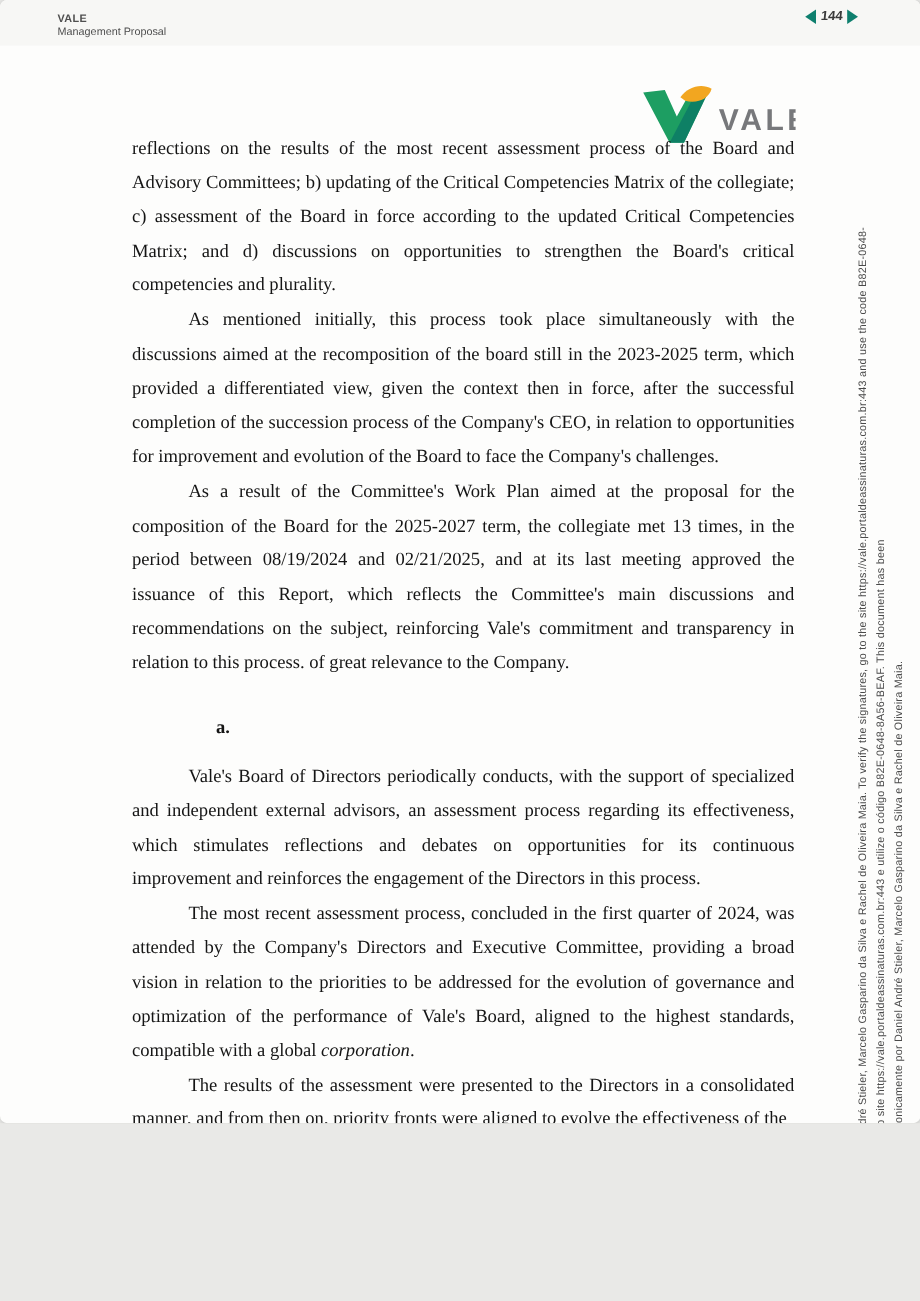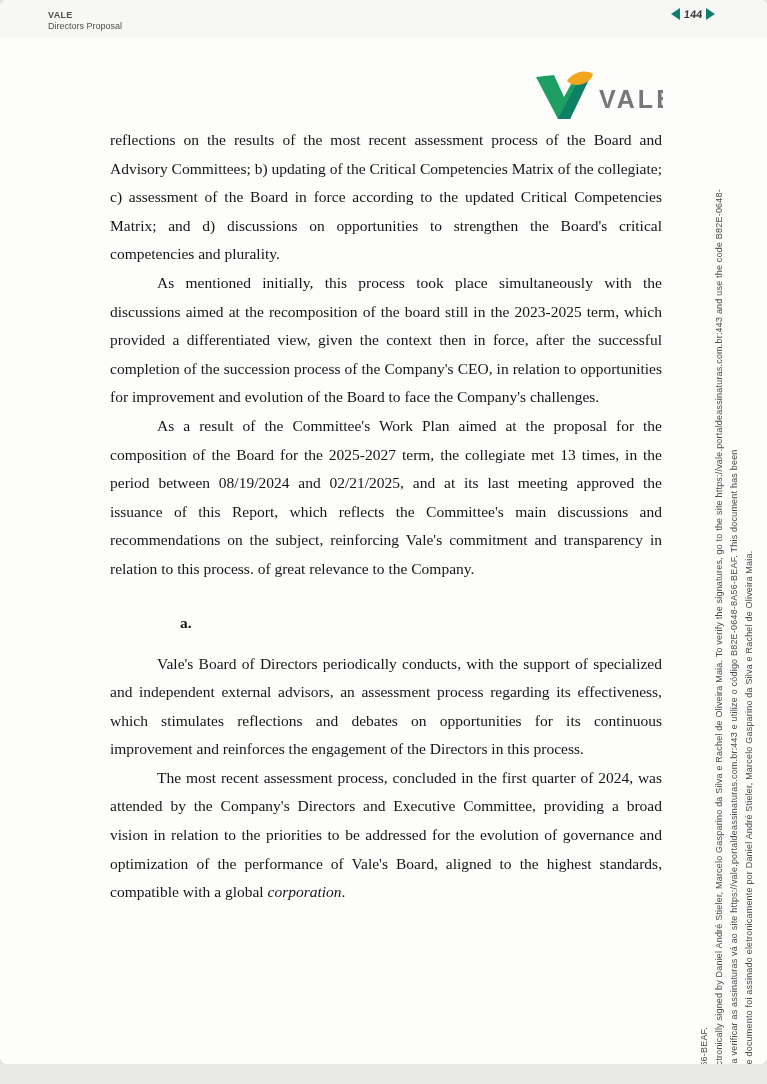--- a/index.html
+++ b/index.html
@@ -1,38 +1,38 @@
 <!DOCTYPE html>
 <html><head>
 <meta charset="utf-8">
 <style>
   html,body { margin:0; padding:0; background:#e9e9e7; }
   .page {
-    position:relative; width:767px; height:1064px; margin:0 auto;
+    position:relative; width:767px; height:936px; margin:0 auto;
     background:#fdfdfc; overflow:hidden;
     font-family:"Liberation Serif", serif; color:#151515;
     box-shadow:0 0 4px rgba(0,0,0,.15);
     border-radius:6px;
   }
   .topband { position:absolute; left:0; top:0; width:100%; height:38px; background:#f7f7f5; }
 
   .header { position:absolute; left:48px; top:10px; font-family:"Liberation Sans", sans-serif; color:#4f4f4f; line-height:11px; }
   .header .brand { font-size:9px; font-weight:bold; letter-spacing:.3px; }
   .header .sub { font-size:9px; }
 
   .pager { position:absolute; right:52px; top:8px; display:flex; align-items:center; gap:4px; }
   .tri { width:0; height:0; cursor:pointer; }
   .tri.left  { border-top:6px solid transparent; border-bottom:6px solid transparent; border-right:9px solid #0e7f6e; }
   .tri.right { border-top:6px solid transparent; border-bottom:6px solid transparent; border-left:9px solid #0e7f6e; }
   .pagenum { font-family:"Liberation Sans", sans-serif; font-size:11px; font-weight:bold; color:#3a3a3a; transform:skewX(-6deg); }
 
   .logo { position:absolute; left:533px; top:68px; width:130px; height:58px; }
   .logo svg { display:block; }
 
-  .content { position:absolute; left:110px; top:126px; width:552px; }
+  .content { position:absolute; left:110px; top:110px; width:552px; }
   .para { margin:0; font-size:15.5px; line-height:28.6px; text-align:justify; }
   .para.indent { text-indent:47px; }
   .gap { }
 
   .heading { display:flex; margin-top:24px; margin-bottom:13px; padding-left:70px;
              font-size:15.5px; line-height:29px; font-weight:bold; }
   .heading .marker { width:27px; flex:0 0 27px; }
   .heading .htext { flex:1; text-align:justify; }
 
   .ital { font-style:italic; }
@@ -44,21 +44,21 @@
   .sig div { white-space:nowrap; }
 </style>
 </head>
 <body>
 
 <div class="page">
   <div class="topband"></div>
 
   <div class="header">
     <div class="brand">VALE</div>
-    <div class="sub">Directors Proposal</div>
+    <div class="sub">Management Proposal</div>
   </div>
 
   <div class="pager">
     <div class="tri left"></div>
     <div class="pagenum">144</div>
     <div class="tri right"></div>
   </div>
 
   <div class="logo">
     <svg width="130" height="58" viewBox="0 0 130 58">
@@ -73,20 +73,21 @@
     <p class="para">reflections on the results of the most recent assessment process of the Board and Advisory Committees; b) updating of the Critical Competencies Matrix of the collegiate; c) assessment of the Board in force according to the updated Critical Competencies Matrix; and d) discussions on opportunities to strengthen the Board's critical competencies and plurality.</p>
     <p class="para indent">As mentioned initially, this process took place simultaneously with the discussions aimed at the recomposition of the board still in the 2023-2025 term, which provided a differentiated view, given the context then in force, after the successful completion of the succession process of the Company's CEO, in relation to opportunities for improvement and evolution of the Board to face the Company's challenges.</p>
     <p class="para indent gap">As a result of the Committee's Work Plan aimed at the proposal for the composition of the Board for the 2025-2027 term, the collegiate met 13 times, in the period between 08/19/2024 and 02/21/2025, and at its last meeting approved the issuance of this Report, which reflects the Committee's main discussions and recommendations on the subject, reinforcing Vale's commitment and transparency in relation to this process. of great relevance to the Company.</p>
 
     <div class="heading">
       <span class="marker">a.</span>
     </div>
 
     <p class="para indent">Vale's Board of Directors periodically conducts, with the support of specialized and independent external advisors, an assessment process regarding its effectiveness, which stimulates reflections and debates on opportunities for its continuous improvement and reinforces the engagement of the Directors in this process.</p>
     <p class="para indent gap"><span>The most recent assessment process, concluded in the first quarter of 2024, was attended by the Company's Directors and Executive Committee, providing a broad vision in relation to the priorities to be addressed for the evolution of governance and optimization of the performance of Vale's Board, aligned to the highest standards, compatible with a global </span><span class="ital">corporation</span><span>.</span></p>
+    <p class="para indent gap">The results of the assessment were presented to the Directors in a consolidated manner, and from then on, priority fronts were aligned to evolve the effectiveness of the</p>
   </div>
 
   <div class="sig">
     <div>8A56-BEAF.</div>
     <div>electronically signed by Daniel André Stieler, Marcelo Gasparino da Silva e Rachel de Oliveira Maia. To verify the signatures, go to the site https://vale.portaldeassinaturas.com.br:443 and use the code B82E-0648-</div>
     <div>Para verificar as assinaturas vá ao site https://vale.portaldeassinaturas.com.br:443 e utilize o código B82E-0648-8A56-BEAF. This document has been</div>
     <div>Este documento foi assinado eletronicamente por Daniel André Stieler, Marcelo Gasparino da Silva e Rachel de Oliveira Maia.</div>
   </div>
 </div>
 

